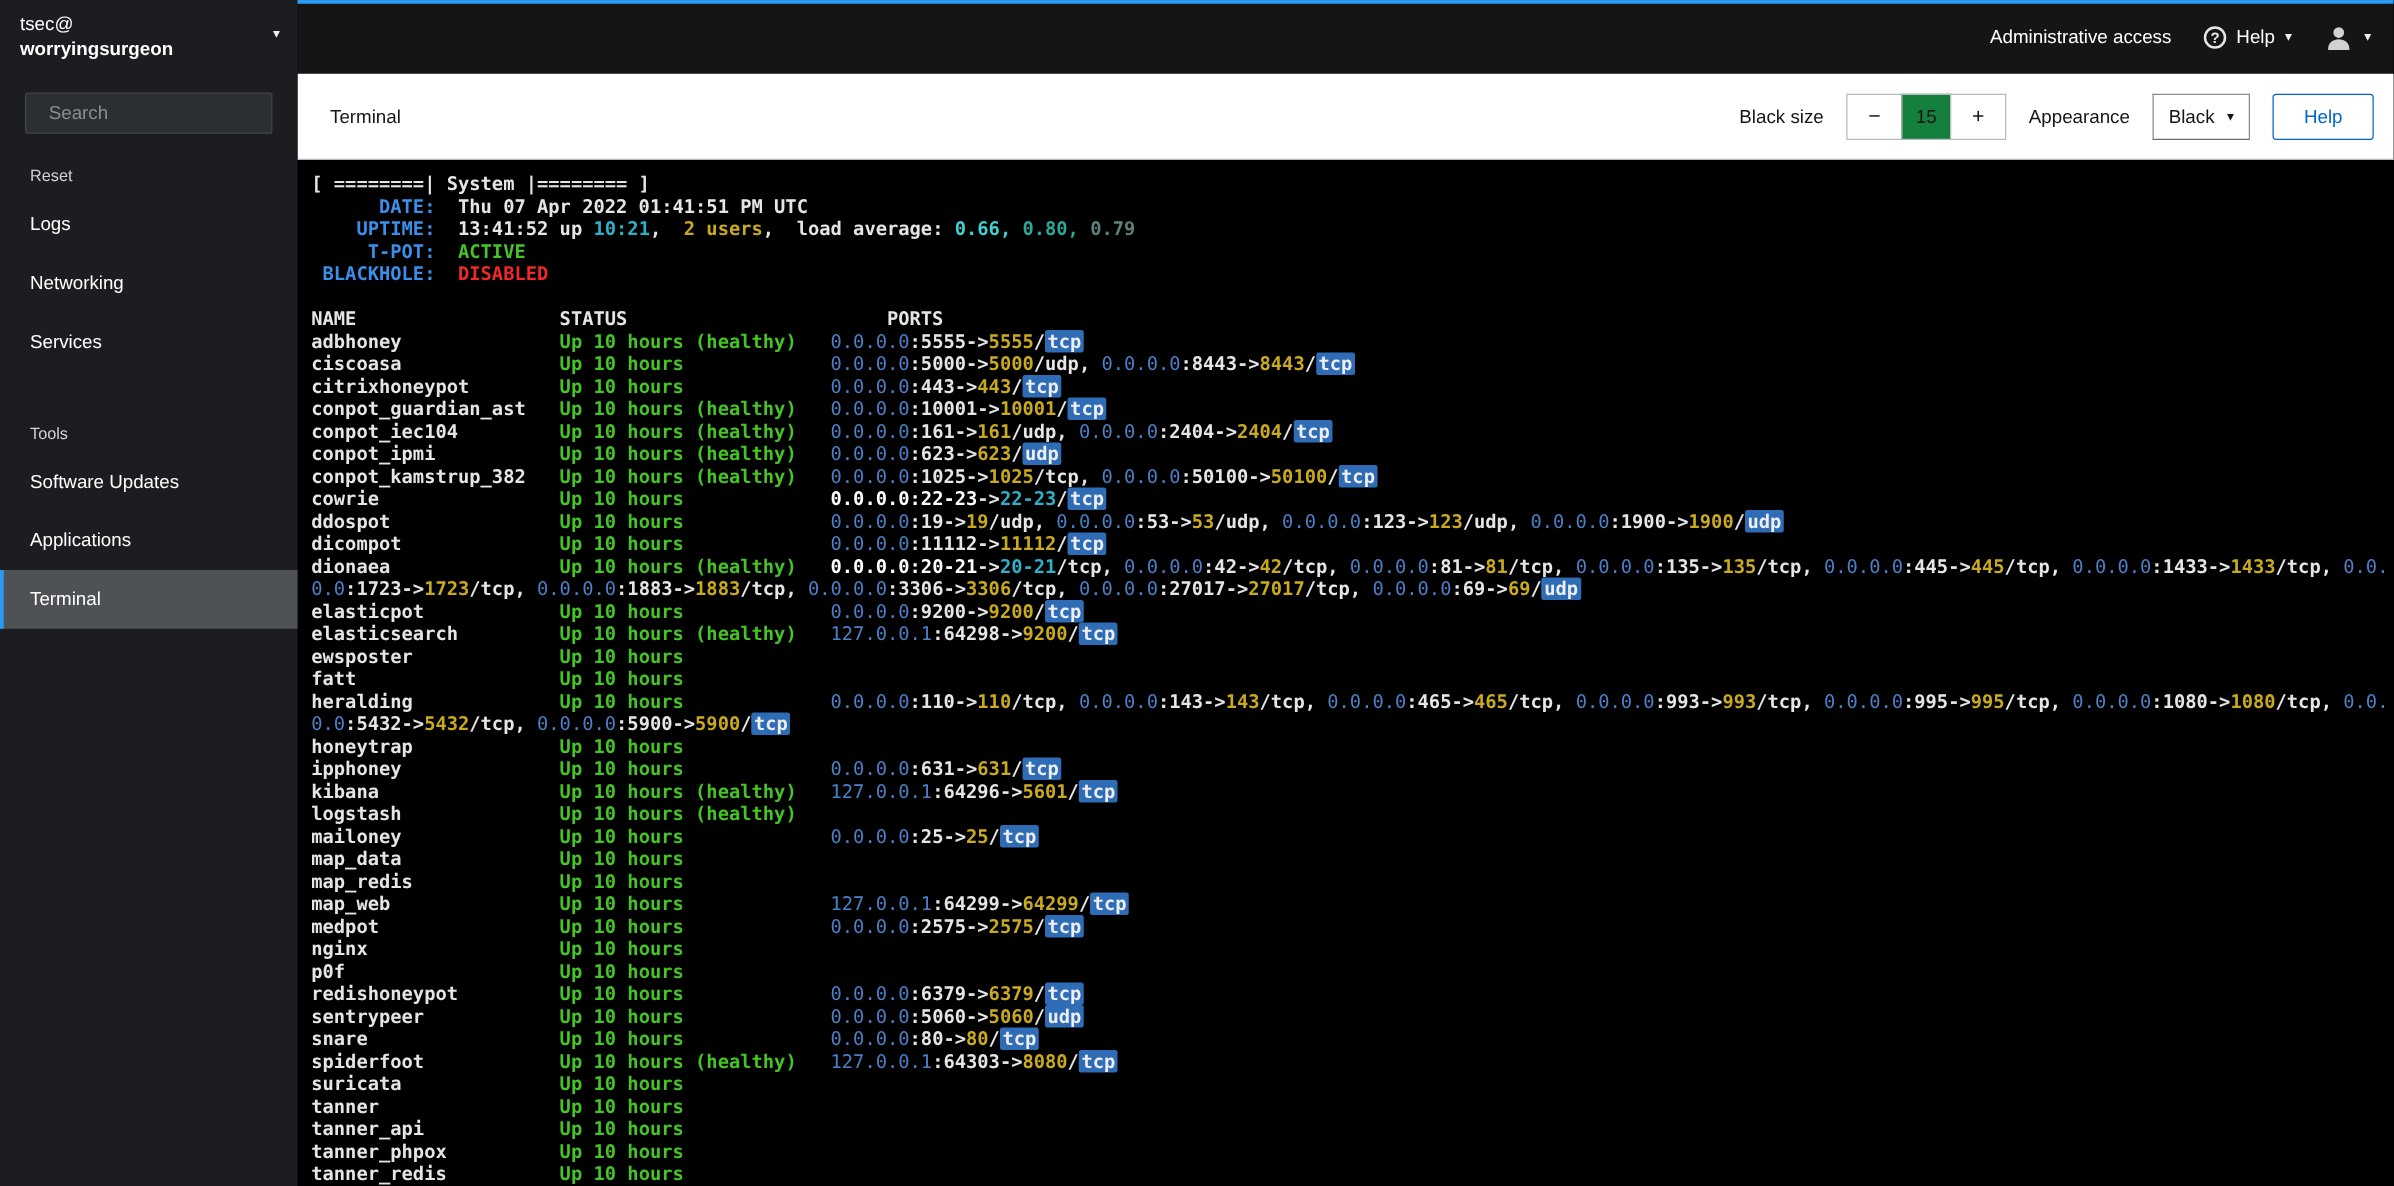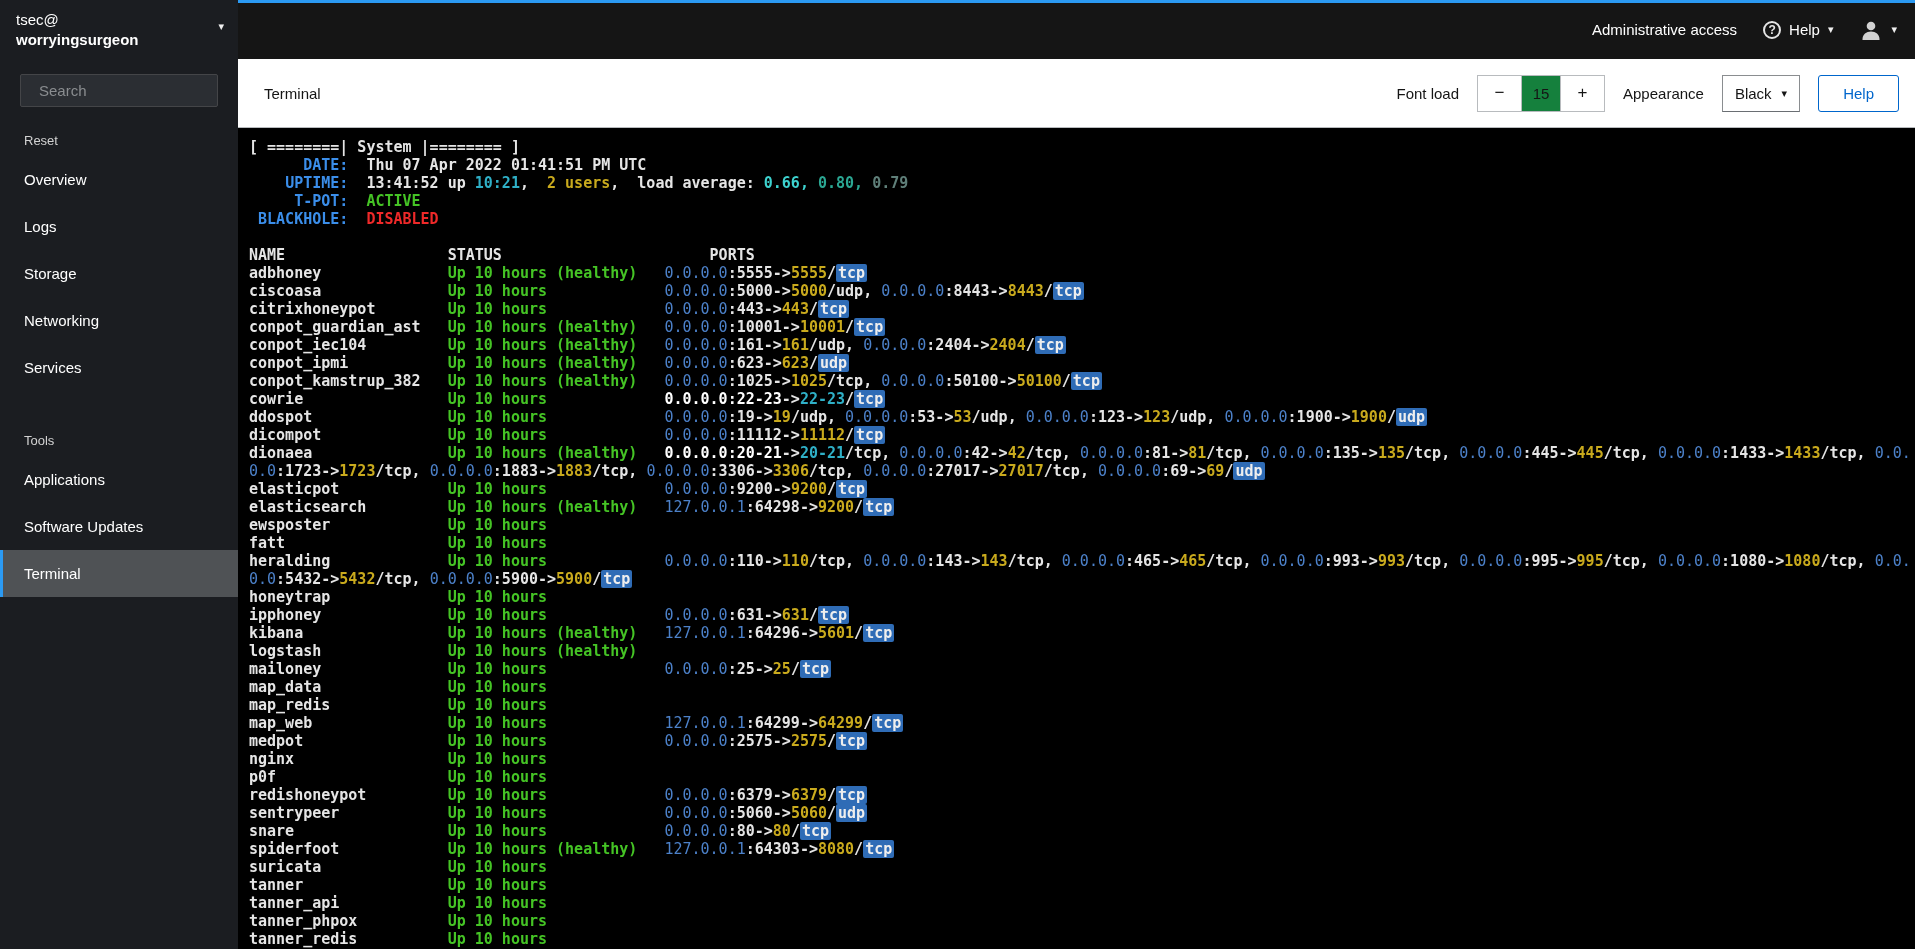--- a/index.html
+++ b/index.html
@@ -78,30 +78,28 @@
     <div class="search">
       <svg width="14" height="14" viewBox="0 0 16 16">
         <circle cx="6.5" cy="6.5" r="4.8" fill="none" stroke="#8a8d90" stroke-width="1.6"></circle>
         <line x1="10.2" y1="10.2" x2="14.5" y2="14.5" stroke="#8a8d90" stroke-width="1.6"></line>
       </svg>
       <input type="text" placeholder="Search" style="">
     </div>
     <nav>
         <div class="nav-section">
           <div class="nav-section-title">Reset</div>
-          <a class="nav-item">Overview</a>
           <a class="nav-item">Logs</a>
-          <a class="nav-item">Storage</a>
           <a class="nav-item">Networking</a>
           <a class="nav-item">Services</a>
         </div>
         <div class="nav-section">
           <div class="nav-section-title">Tools</div>
+          <a class="nav-item">Software Updates</a>
           <a class="nav-item">Applications</a>
-          <a class="nav-item">Software Updates</a>
           <a class="nav-item active">Terminal</a>
         </div>
       </nav>
   </aside>
 
   <header class="masthead">
     <button>
       <span>Administrative access</span>
     </button>
     <button>
@@ -114,21 +112,21 @@
         <circle cx="12" cy="8" r="4.3" fill="#d2d2d2"></circle>
         <path d="M3.5 21c0-4.7 3.8-7.6 8.5-7.6s8.5 2.9 8.5 7.6v1h-17z" fill="#d2d2d2"></path>
       </svg>
       <span class="caret">▾</span>
     </button>
   </header>
 
   <div class="toolbar">
     <span class="panel-title">Terminal</span>
     <div class="toolbar-right">
-      <span class="tlabel">Font load</span>
+      <span class="tlabel">Black size</span>
       <div class="stepper">
         <button>−</button>
         <span class="stepval">15</span>
         <button>+</button>
       </div>
       <span class="tlabel">Appearance</span>
       <button class="select">
         <span>Black</span>
         <span class="caret dark">▾</span>
       </button>

